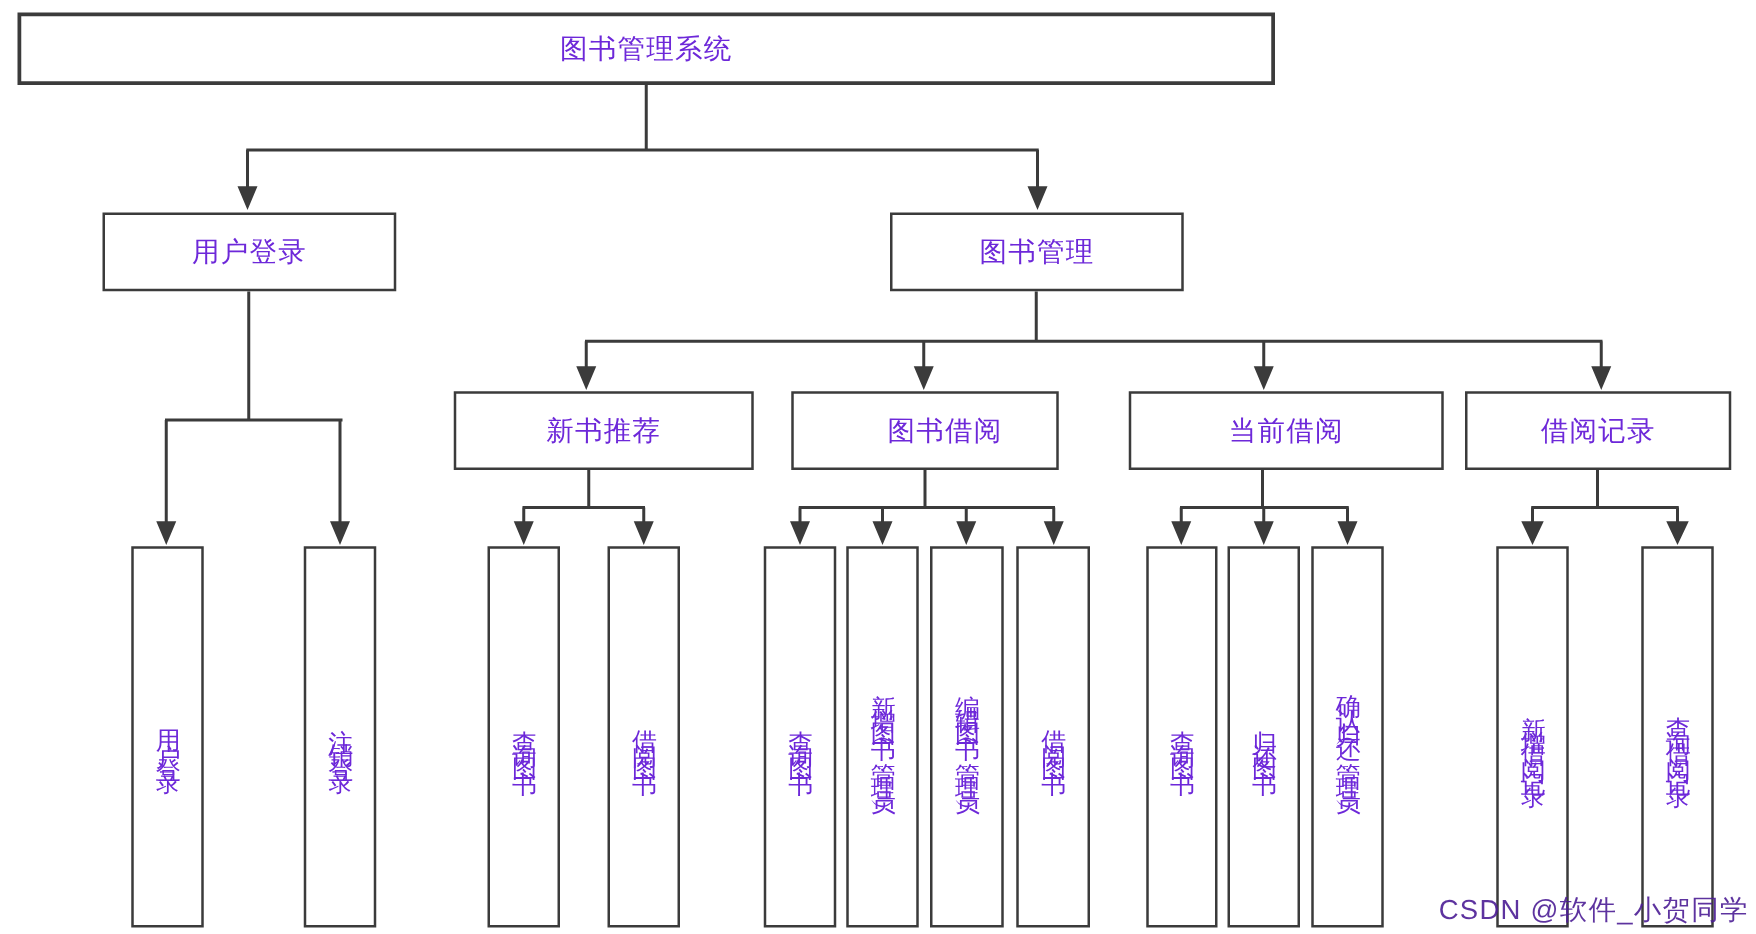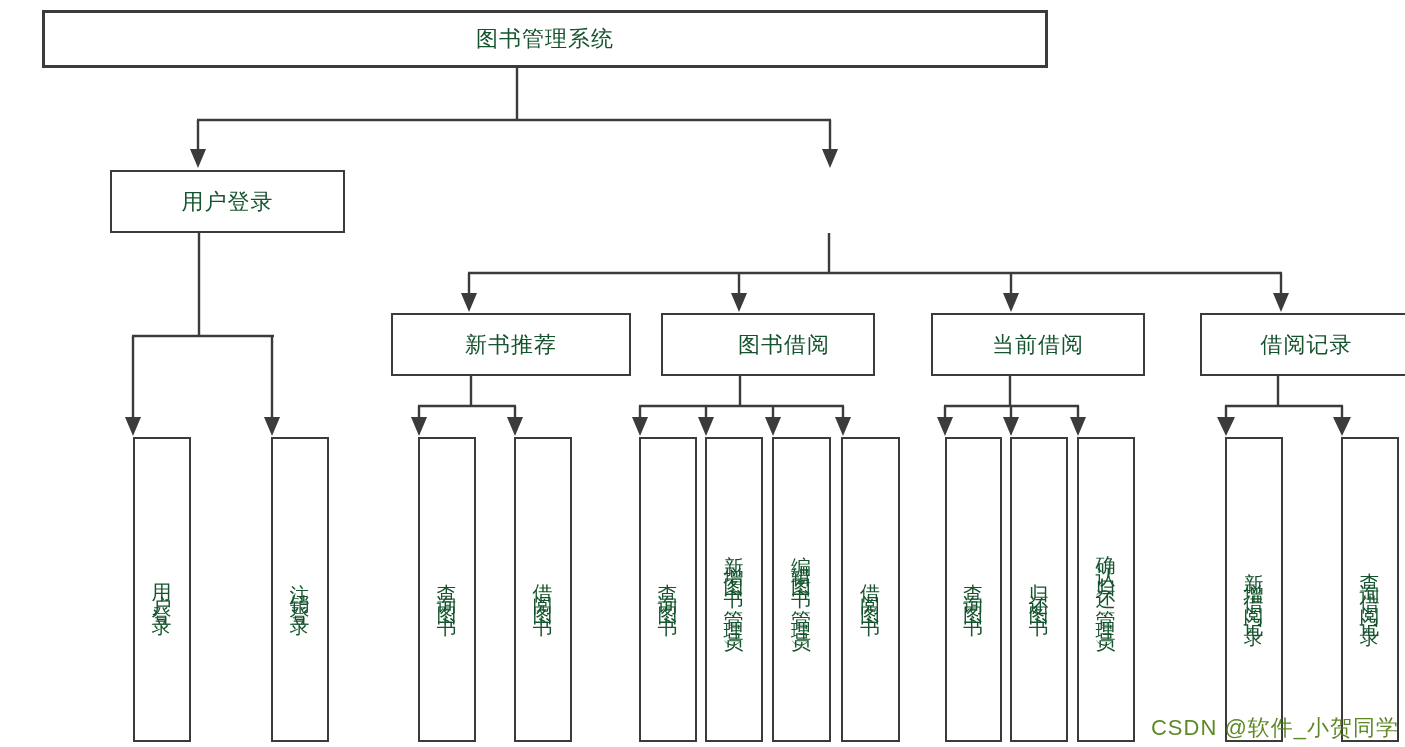--- a/index.html
+++ b/index.html
@@ -22,43 +22,42 @@
     z-index: 0;
   }
   .box {
     position: absolute;
     box-sizing: border-box;
     border: 2.5px solid #3b3b3b;
     background: #ffffff;
     display: flex;
     align-items: center;
     justify-content: center;
-    color: #14532d;
+    color: #6d28d9;
     z-index: 1;
-    margin-left: 28px;
   }
   .box.root { border-width: 3px; }
   .hlabel {
     font-size: 22px;
     letter-spacing: 1px;
     white-space: nowrap;
   }
   .vlabel {
     writing-mode: vertical-rl;
     font-size: 20px;
     line-height: 1;
     letter-spacing: 11px;
     white-space: nowrap;
   }
   .watermark {
     position: absolute;
     right: 6px;
     bottom: 4px;
     font-size: 22px;
-    color: #4d7c0f;
+    color: #4c1d95;
     letter-spacing: 1px;
     z-index: 5;
     opacity: 0.9;
   }
 </style>
 </head>
 <body>
 
 <div class="canvas">
 
@@ -121,28 +120,31 @@
       M1342 436 L1333 417 L1351 417 Z"></path>
   </svg>
 
   <div class="box root" style="left:14px; top:10px; width:1006px; height:58px;">
     <span class="hlabel">图书管理系统</span>
   </div>
 
   <div class="box" style="left:82px; top:170px; width:235px; height:63px;">
     <span class="hlabel">用户登录</span>
   </div>
+  <div class="box" style="left:712px; top:170px; width:235px; height:63px;">
+    <span class="hlabel">图书管理</span>
+  </div>
 
   <div class="box" style="left:363px; top:313px; width:240px; height:63px;">
     <span class="hlabel">新书推荐</span>
   </div>
   <div class="box" style="left:633px; top:313px; width:214px; height:63px;padding-left:32px;">
     <span class="hlabel">图书借阅</span>
   </div>
-  <div class="box" style="left:903px; top:313px; width:214px; height:63px;text-align:right;">
+  <div class="box" style="left:903px; top:313px; width:252px; height:63px;text-align:right;">
     <span class="hlabel">当前借阅</span>
   </div>
   <div class="box" style="left:1172px; top:313px; width:213px; height:63px;justify-content:center;">
     <span class="hlabel">借阅记录</span>
   </div>
 
   <div class="box" style="left:105px; top:437px; width:58px; height:305px;">
     <span class="vlabel">用户登录</span>
   </div>
   <div class="box" style="left:243px; top:437px; width:58px; height:305px;">

